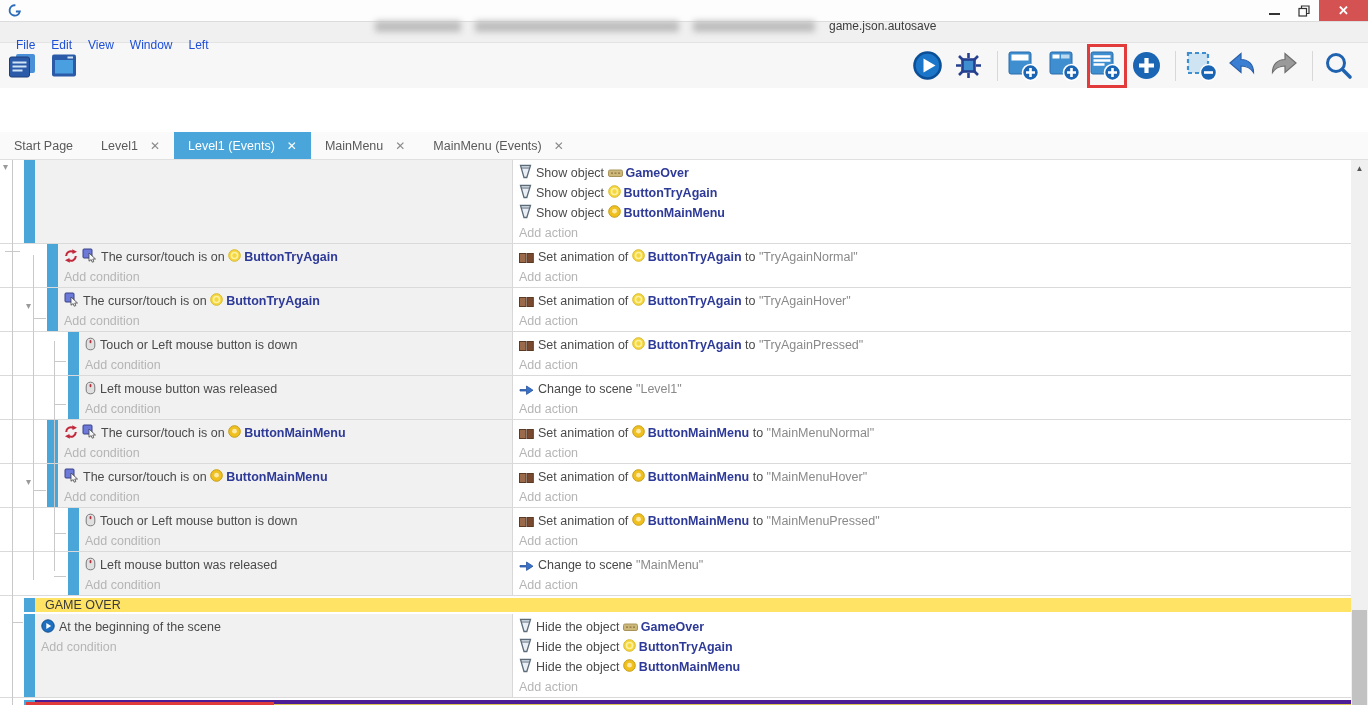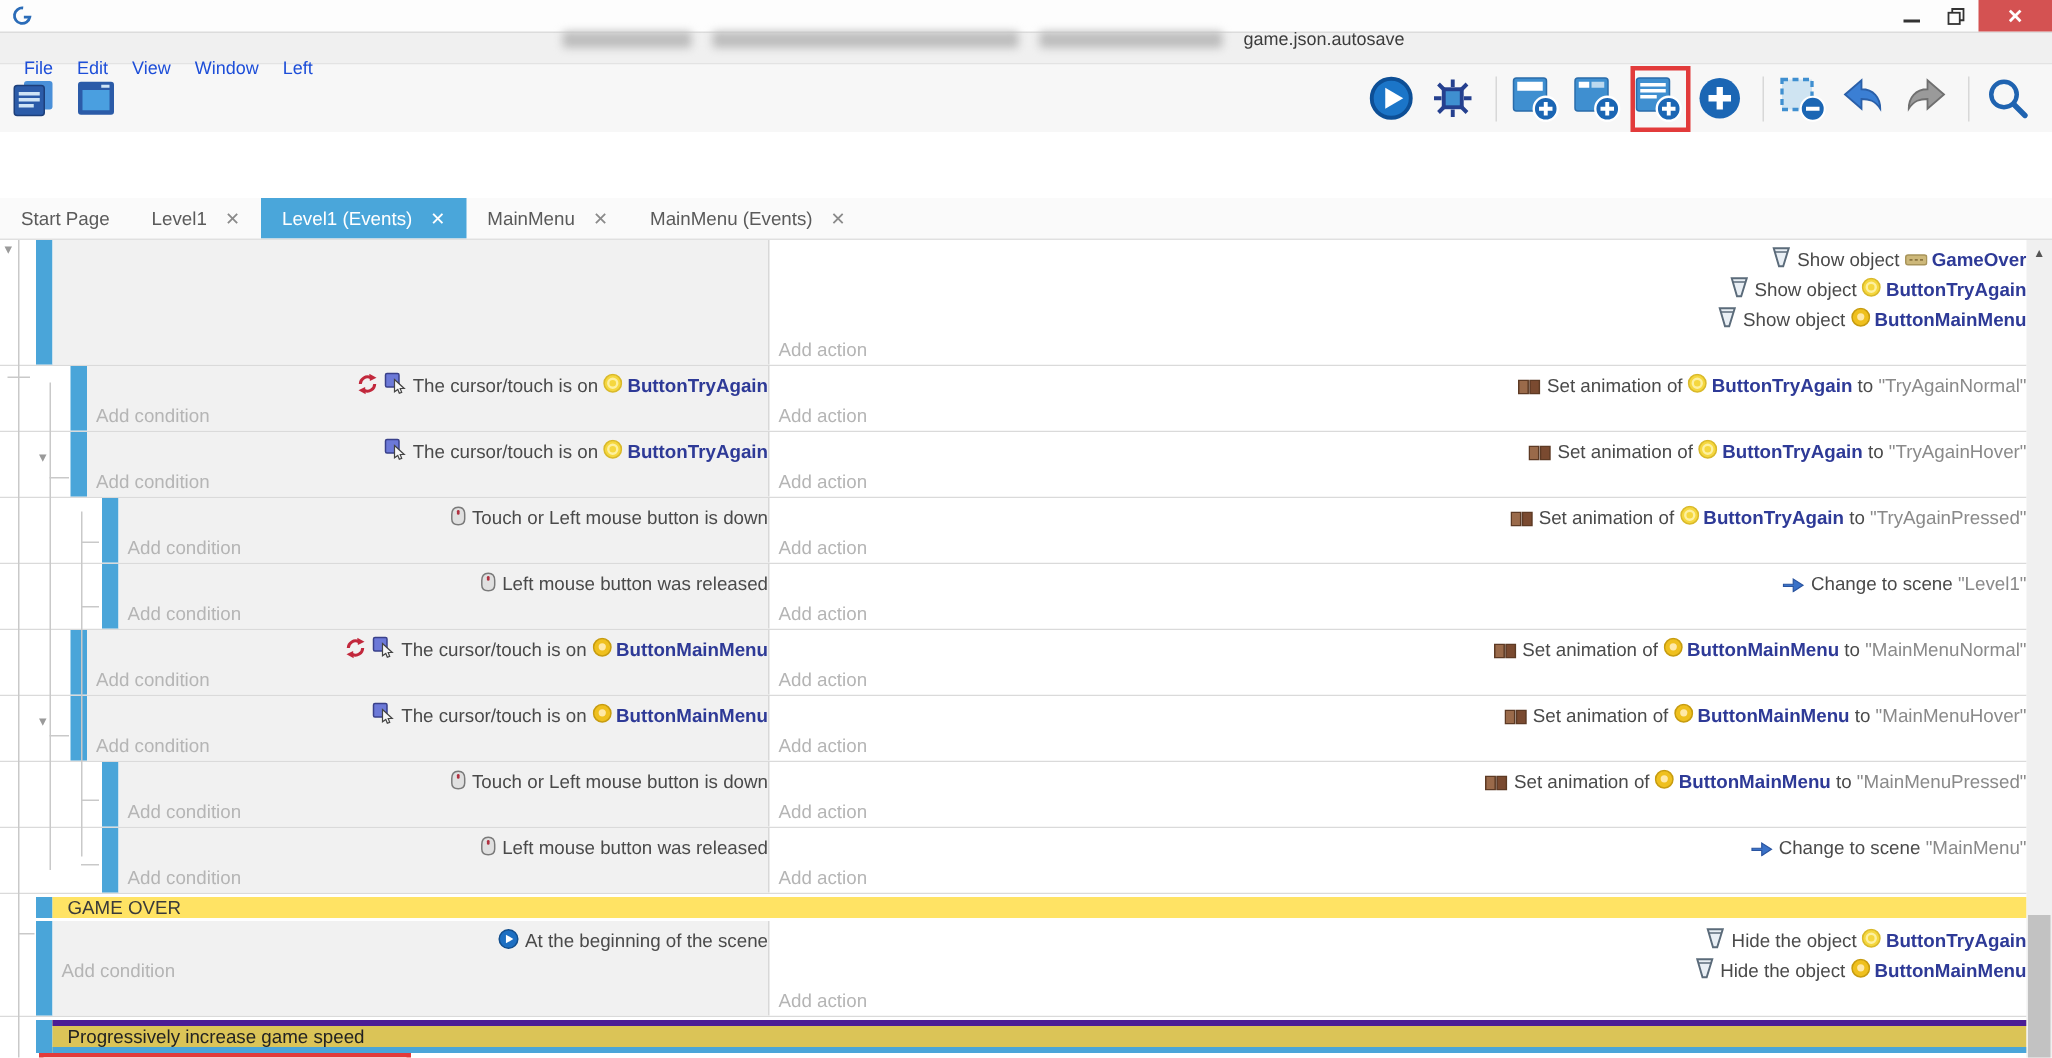--- a/index.html
+++ b/index.html
@@ -42,21 +42,21 @@
 
   
   .events-wrap { position:relative; height:590px; border-top:1px solid #e0e0e0; display:flex; }
   .rows { position:relative; width:1351px; display:flex; flex-direction:column; background:#fff; }
   .row { position:relative; display:flex; border-bottom:1px solid #dadada; }
   .spacer { background:#fff; flex:0 0 auto; }
   .bar { flex:0 0 11px; background:#4aa5d9; }
   .cell { padding:3px 0 0 6px; font-size:12.5px; color:#4a4a4a; overflow:hidden; }
   .cond { background:#f1f1f1; flex:0 0 auto; }
   .act  { background:#fff; border-left:1px solid #d8d8d8; flex:1 1 auto; }
-  .line { height:20px; line-height:20px; white-space:nowrap;text-align:right; }
+  .line { height:20px; line-height:20px; white-space:nowrap; }
   .line .obj { font-weight:bold; color:#2e3a97; }
   .line .str { color:#8a8a8a; }
   .ph { height:20px; line-height:20px; color:#b5b5b5; white-space:nowrap; }
   .icn { display:inline-block; vertical-align:-2px; margin-right:4px; }
   .icn svg { display:block; }
   .obj-chip { display:inline-block; vertical-align:-1px; margin-right:3px; }
 
   .row.comment { border-bottom:none; margin:2px 0; }
   .comment-body { flex:1 1 auto; background:#ffe364; display:flex; align-items:center;
     padding-left:10px; font-size:12.5px; color:#3a3a3a; }
@@ -489,20 +489,27 @@
           <div class="line"><span class="icn"><svg width="14" height="14">
                 <circle cx="7" cy="7" r="6.2" fill="#1d6fc2" stroke="#134f8e"></circle>
                 <path d="M5.3 4.1 L10.2 7 L5.3 9.9 Z" fill="#fff"></path>
               </svg></span><span>At the beginning of the scene</span></div>
           <div class="ph">Add condition</div>
         </div>
         <div class="cell act">
           <div class="line"><span class="icn"><svg width="13" height="15">
                 <path d="M1.5 1.5 L11.5 1.5 L7.8 13.5 L5 13.5 Z" fill="#e9eff5" stroke="#5b6b7a" stroke-width="1.3"></path>
                 <line x1="2.2" y1="4" x2="11" y2="4" stroke="#5b6b7a" stroke-width="1"></line>
+              </svg></span><span>Hide the object </span><span class="icn obj-chip"><svg width="15" height="10">
+                <rect x="0.5" y="2" width="14" height="6.5" rx="1.5" fill="#cdb87a" stroke="#a8945a"></rect>
+                <line x1="3" y1="5.2" x2="12" y2="5.2" stroke="#8a7440" stroke-width="1.2" stroke-dasharray="2 1.5"></line>
+              </svg></span><span class="obj">GameOver</span></div>
+          <div class="line"><span class="icn"><svg width="13" height="15">
+                <path d="M1.5 1.5 L11.5 1.5 L7.8 13.5 L5 13.5 Z" fill="#e9eff5" stroke="#5b6b7a" stroke-width="1.3"></path>
+                <line x1="2.2" y1="4" x2="11" y2="4" stroke="#5b6b7a" stroke-width="1"></line>
               </svg></span><span>Hide the object </span><span class="icn obj-chip"><svg width="13" height="13">
                 <circle cx="6.5" cy="6.5" r="5.8" fill="#f5d73e" stroke="#d9b92a"></circle>
                 <circle cx="6.5" cy="6.5" r="3" fill="none" stroke="#fdf0a0" stroke-width="1.6"></circle>
               </svg></span><span class="obj">ButtonTryAgain</span></div>
           <div class="line"><span class="icn"><svg width="13" height="15">
                 <path d="M1.5 1.5 L11.5 1.5 L7.8 13.5 L5 13.5 Z" fill="#e9eff5" stroke="#5b6b7a" stroke-width="1.3"></path>
                 <line x1="2.2" y1="4" x2="11" y2="4" stroke="#5b6b7a" stroke-width="1"></line>
               </svg></span><span>Hide the object </span><span class="icn obj-chip"><svg width="13" height="13">
                 <circle cx="6.5" cy="6.5" r="5.8" fill="#efc01e" stroke="#c79c10"></circle>
                 <circle cx="6.5" cy="6.2" r="2.4" fill="#ffe9a8"></circle>

